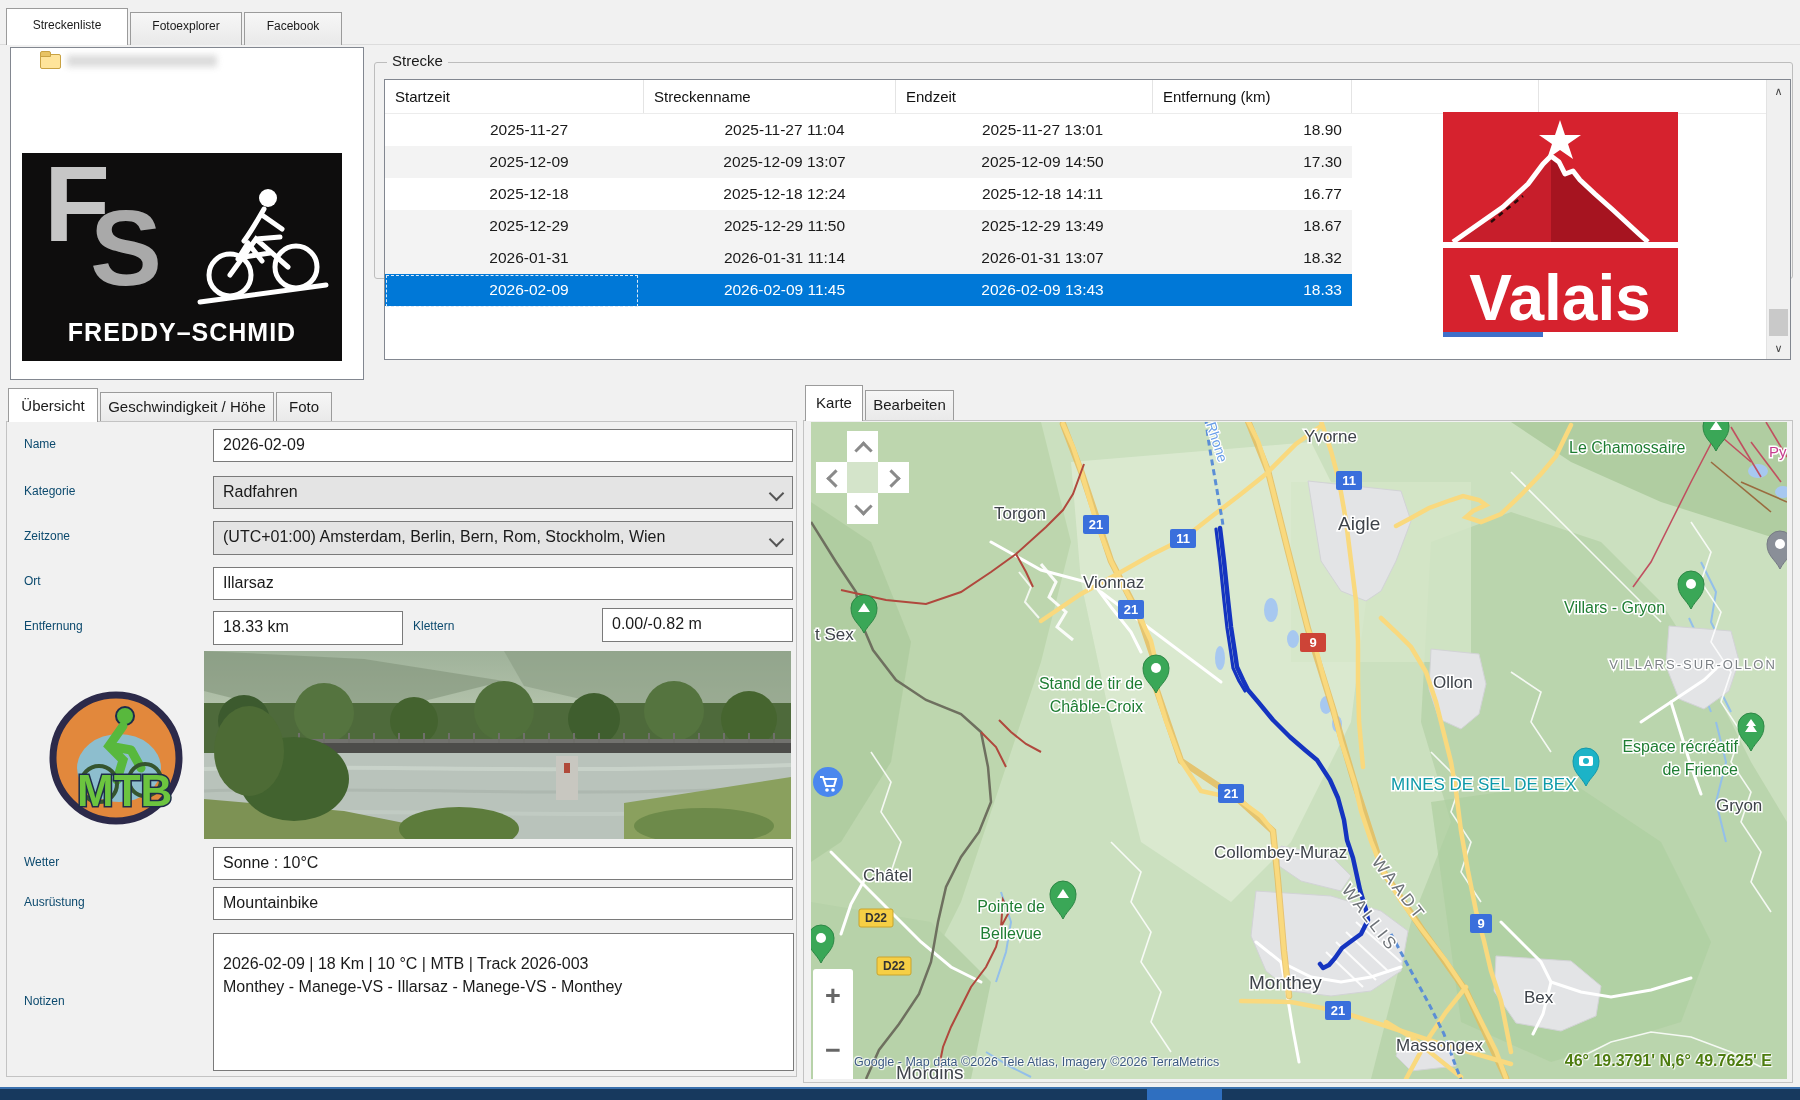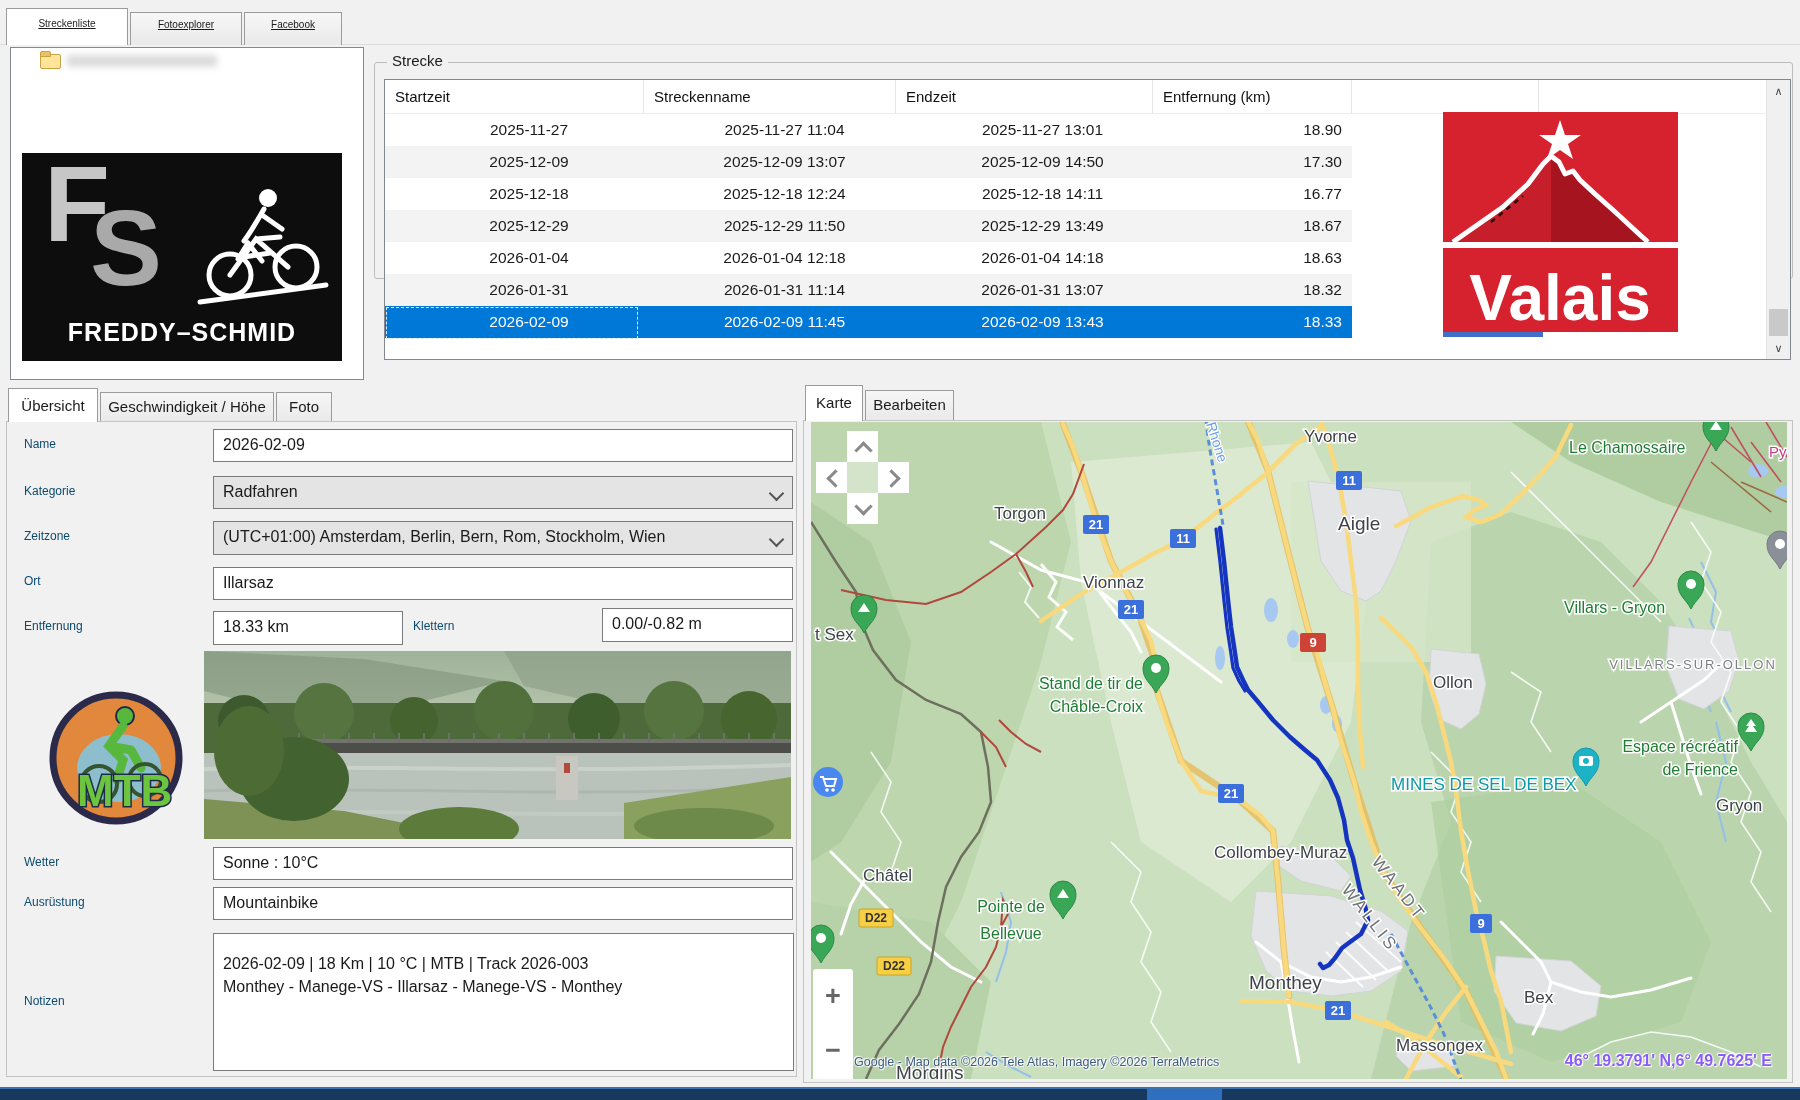--- a/index.html
+++ b/index.html
@@ -1,21 +1,21 @@
 <!DOCTYPE html>
 <html><head>
 <meta charset="utf-8">
 <style>
   html,body{margin:0;padding:0;}
   body{width:1800px;height:1100px;position:relative;overflow:hidden;
        background:#f1f1f1;font-family:"Liberation Sans",sans-serif;color:#1a1a1a;}
   .abs{position:absolute;}
   
   .maintab{box-sizing:border-box;border:1px solid #9b9b9b;border-bottom:none;
-           font-size:10px;text-align:center;cursor:default;text-decoration:underline;}
+           font-size:12px;text-align:center;cursor:default;}
   .maintab.active{background:#fff;z-index:3;padding-top:9px;}
   .maintab.inactive{background:linear-gradient(#f7f7f7,#e9e9e9);padding-top:6px;z-index:1;}
   .tabedge{height:1px;background:#dcdcdc;}
   
   .panel{box-sizing:border-box;background:#fff;border:1px solid #828790;}
   .groupbox{box-sizing:border-box;border:1px solid #bdbdbd;border-radius:3px;}
   .grouplabel{position:absolute;top:-11px;left:12px;background:#f1f1f1;padding:0 5px;font-size:15px;}
   
   .lv{box-sizing:border-box;background:#fff;border:1px solid #828790;overflow:hidden;}
   .lv-header{display:flex;height:33px;border-bottom:1px solid #ececec;background:#fff;
@@ -125,26 +125,20 @@
           <div class="lv-cell" style="width: 252px;">2025-12-18</div>
           <div class="lv-cell" style="width: 259px;">2025-12-18 12:24</div>
           <div class="lv-cell" style="width: 257px;">2025-12-18 14:11</div>
           <div class="lv-cell num" style="width: 199px;">16.77</div>
         </div>
         <div class="lv-row alt" style="position: relative;">
           <div class="lv-cell" style="width: 252px;">2025-12-29</div>
           <div class="lv-cell" style="width: 259px;">2025-12-29 11:50</div>
           <div class="lv-cell" style="width: 257px;">2025-12-29 13:49</div>
           <div class="lv-cell num" style="width: 199px;">18.67</div>
-        </div>
-        <div class="lv-row" style="position: relative;">
-          <div class="lv-cell" style="width: 252px;">2026-01-04</div>
-          <div class="lv-cell" style="width: 259px;">2026-01-04 12:18</div>
-          <div class="lv-cell" style="width: 257px;">2026-01-04 14:18</div>
-          <div class="lv-cell num" style="width: 199px;">18.63</div>
         </div>
         <div class="lv-row alt" style="position: relative;">
           <div class="lv-cell" style="width: 252px;">2026-01-31</div>
           <div class="lv-cell" style="width: 259px;">2026-01-31 11:14</div>
           <div class="lv-cell" style="width: 257px;">2026-01-31 13:07</div>
           <div class="lv-cell num" style="width: 199px;">18.32</div>
         </div>
         <div class="lv-row sel" style="position: relative;">
           <div class="lv-cell" style="width: 252px;">2026-02-09</div>
           <div class="lv-cell" style="width: 259px;">2026-02-09 11:45</div>
@@ -518,18 +512,18 @@
     <div class="padchev" style="left:41px;top:69px;transform:rotate(45deg);"></div>
     <div class="padcell" style="left:31px;top:31px;opacity:.35;"></div>
   </div>
 
   <div class="abs" style="left:9px;top:548px;width:40px;height:110px;background:#fff;border-radius:3px 3px 0 0;">
     <div class="zbtn" style="top:12px;">+</div>
     <div class="zbtn" style="top:66px;">−</div>
   </div>
 
   <span class="abs halo" style="left:50px;top:634px;font-size:12.5px;color:#3c5a82;white-space:nowrap;">Google - Map data ©2026 Tele Atlas, Imagery ©2026 TerraMetrics</span>
-  <span class="abs halo" style="right:20px;top:631px;font-size:16px;font-weight:bold;color:#8b5cf6;white-space:nowrap;">46° 19.3791' N,6° 49.7625' E</span>
+  <span class="abs halo" style="right:20px;top:631px;font-size:16px;font-weight:bold;color:#4d7c0f;white-space:nowrap;">46° 19.3791' N,6° 49.7625' E</span>
 </div>
 
 <div class="abs" style="left:0;top:1087px;width:1800px;height:13px;background:#17395e;border-top:2px solid #3b71ae;">
   <div class="abs" style="left:1147px;top:0;width:75px;height:13px;background:#2f6fc0;"></div>
 </div>
 
 </body></html>

